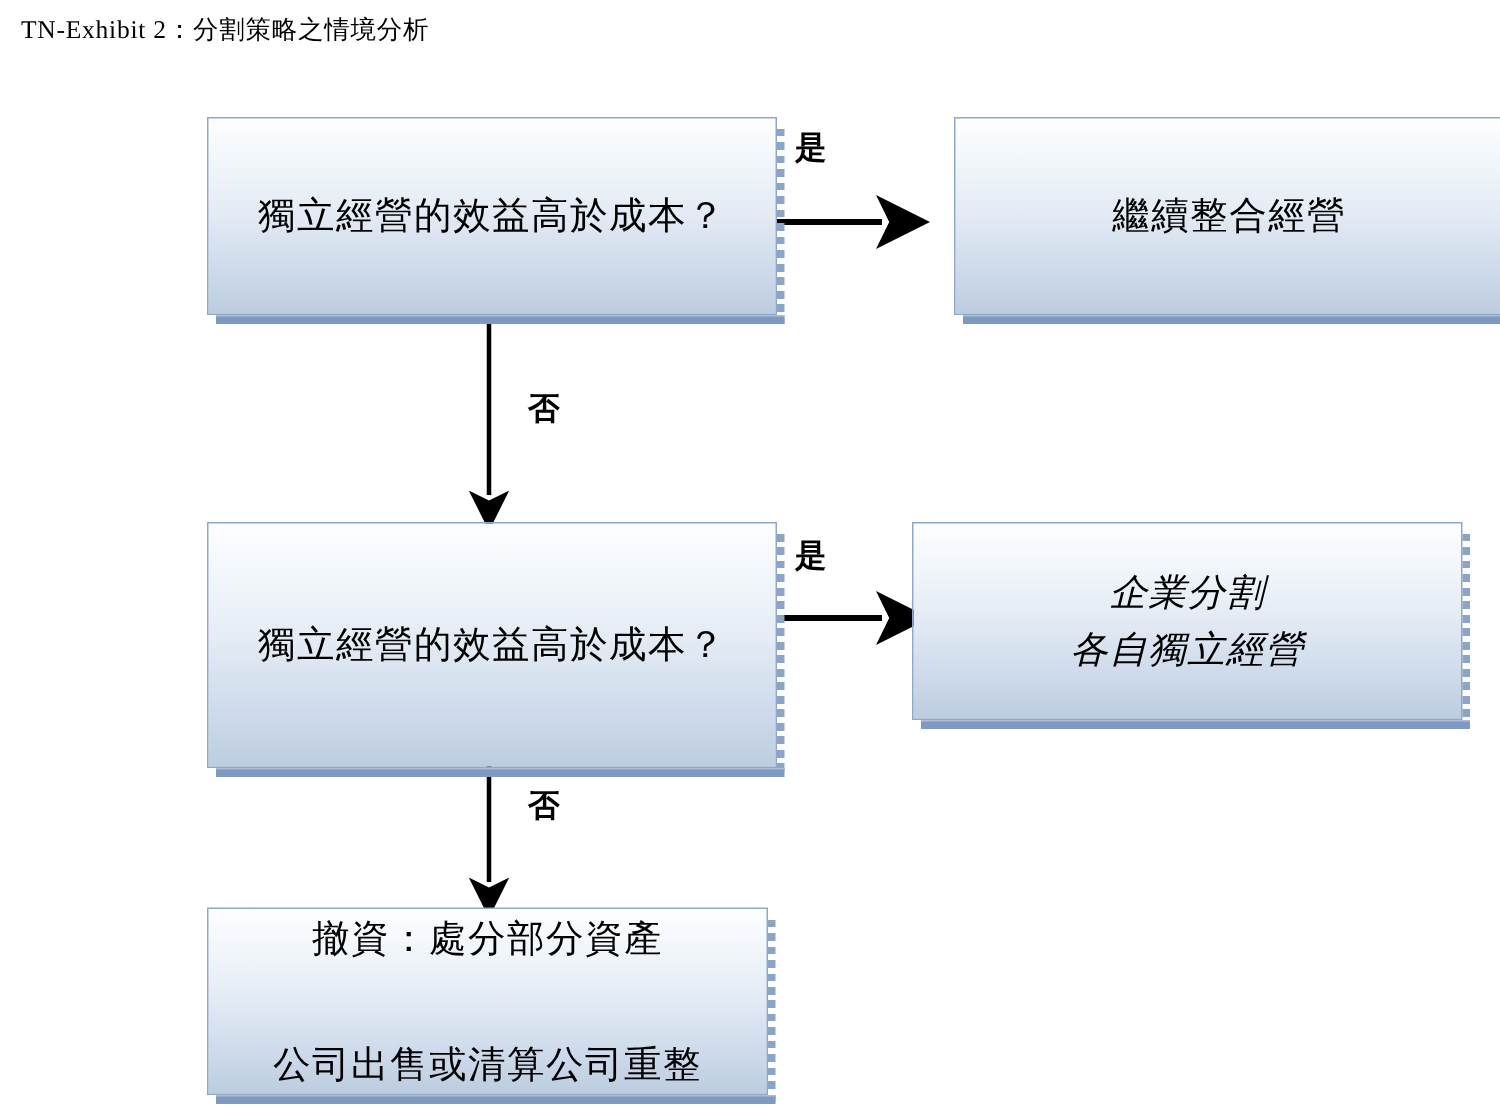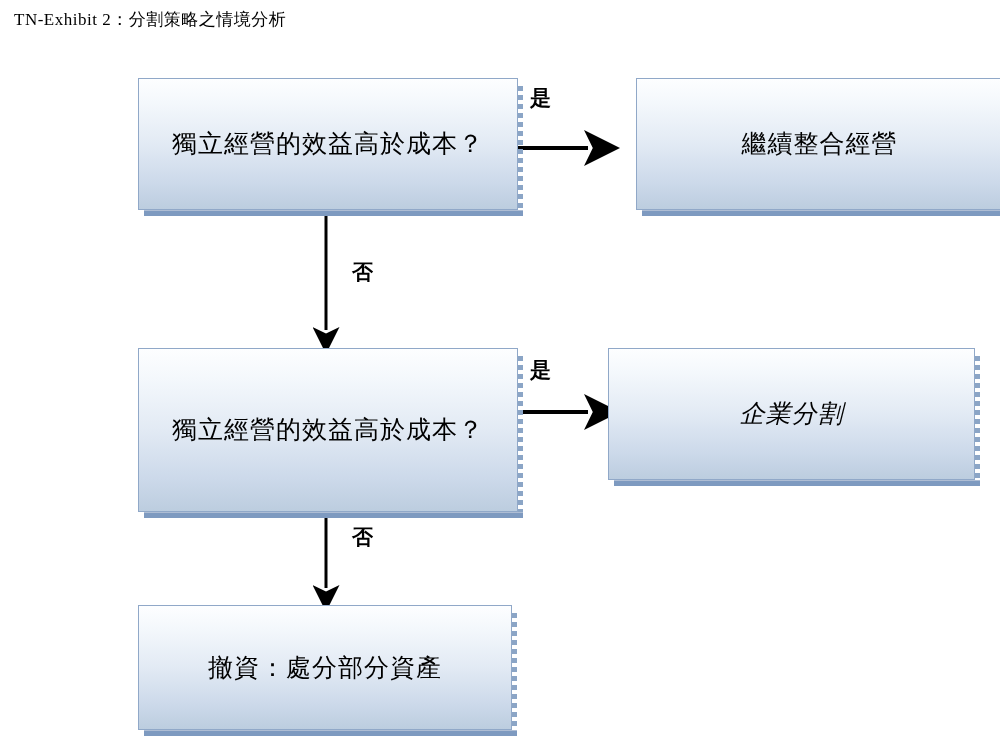--- a/index.html
+++ b/index.html
@@ -151,24 +151,26 @@
   <div class="node" id="node-continue-integrate">
     <span class="node-line">繼續整合經營</span>
   </div>
 
   <div class="node" id="node-standalone-question">
     <span class="node-line">獨立經營的效益高於成本？</span>
   </div>
 
   <div class="node" id="node-split-independent">
     <span class="node-line">企業分割</span>
+    <span class="node-line">各自獨立經營</span>
   </div>
 
   <div class="node" id="node-divest">
     <span class="node-line">撤資：處分部分資產</span>
+    <span class="node-line">公司出售或清算公司重整</span>
   </div>
 
   <div class="edge-label" id="label-yes-1">是</div>
   <div class="edge-label" id="label-no-1">否</div>
   <div class="edge-label" id="label-yes-2">是</div>
   <div class="edge-label" id="label-no-2">否</div>
 
 </div>
 
 </body></html>

